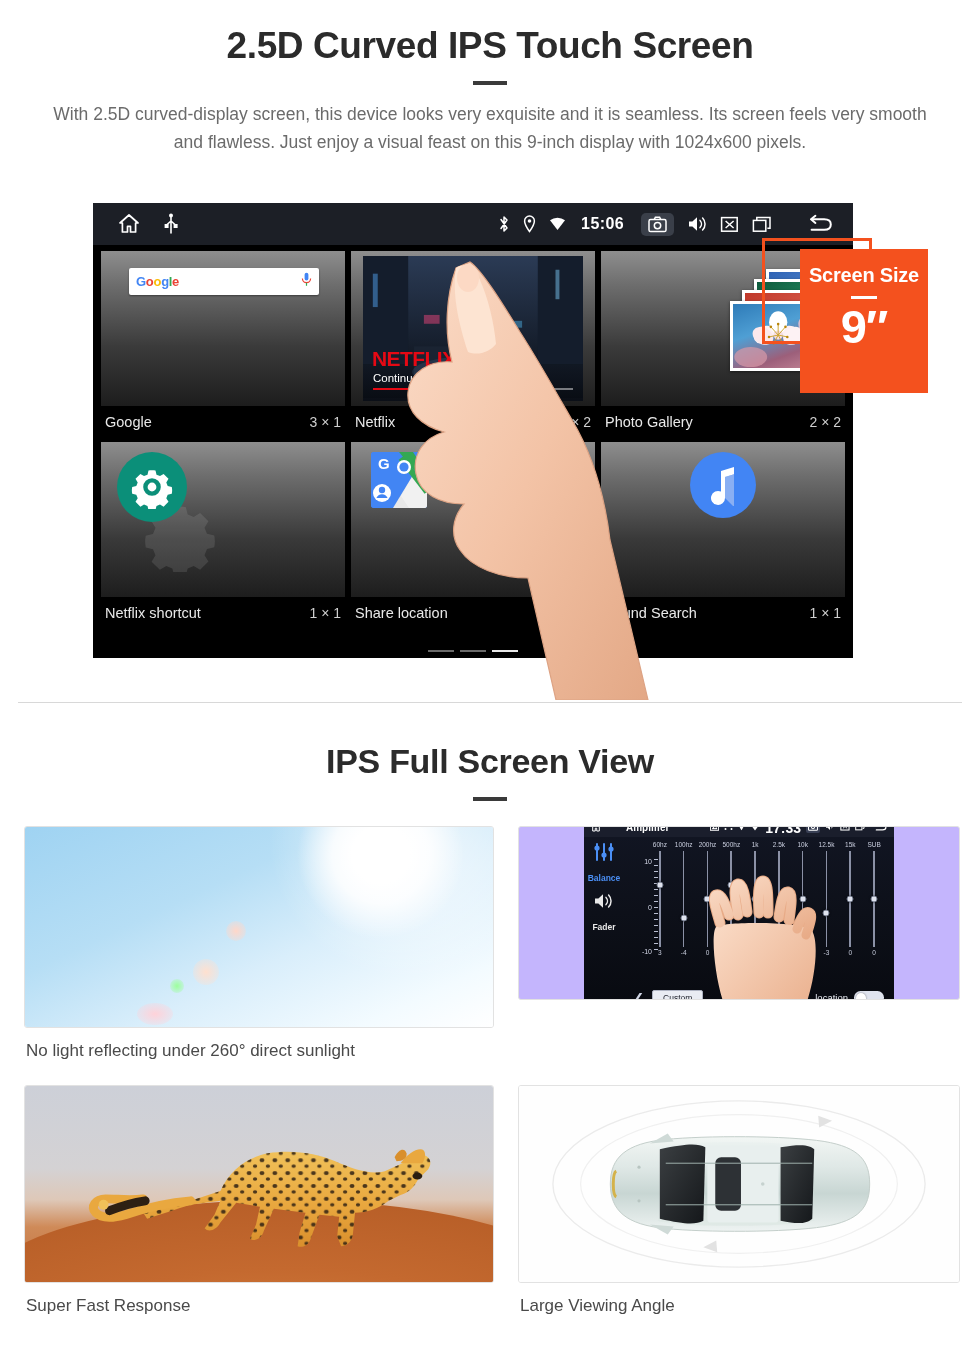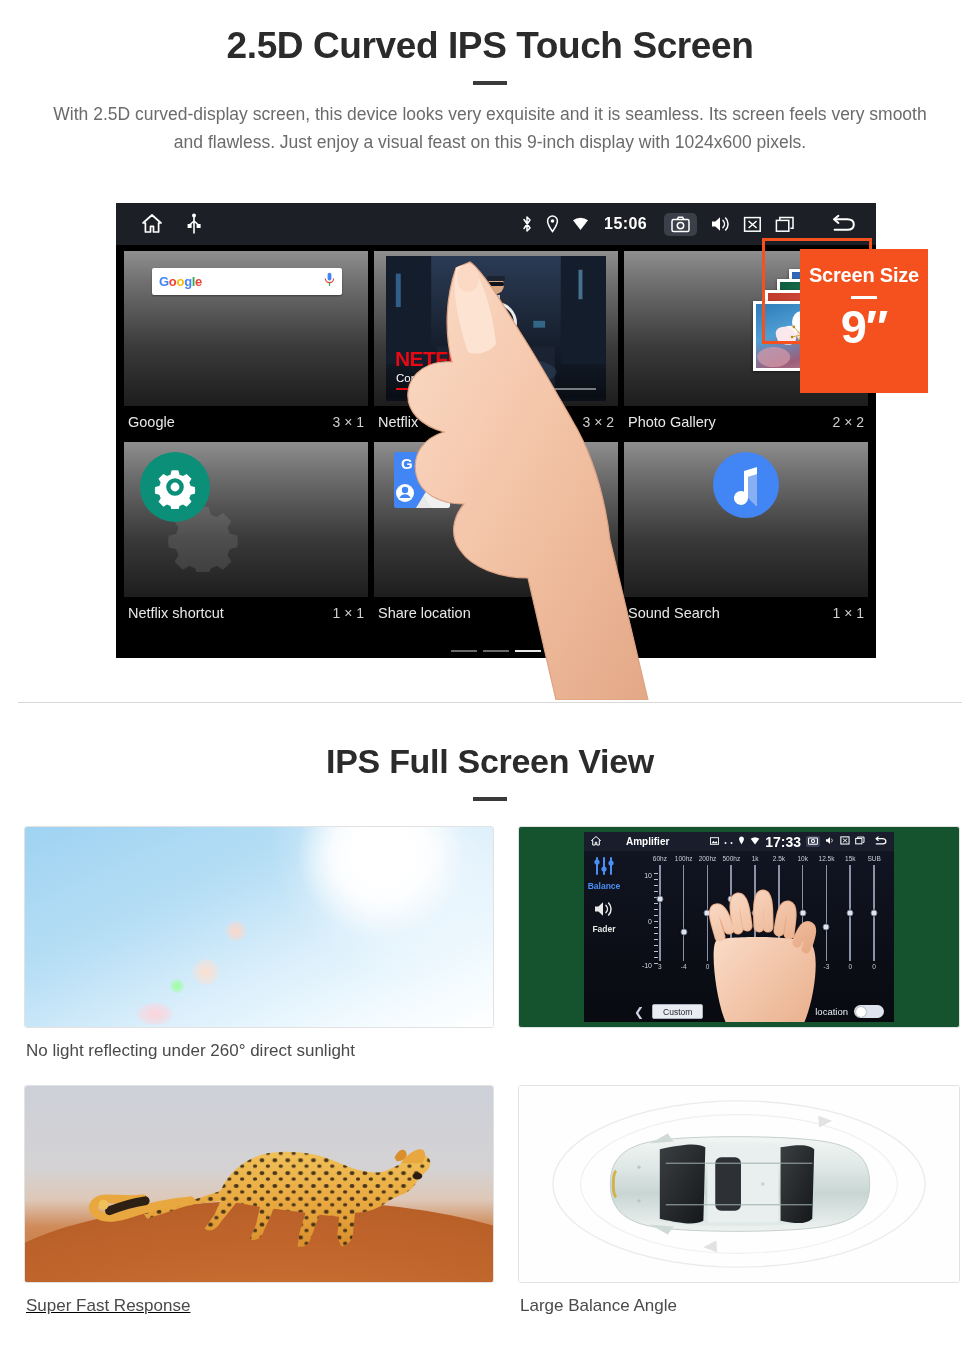--- a/index.html
+++ b/index.html
@@ -31,21 +31,21 @@
     margin: 15px auto 0;
     text-align: center;
     font-size: 17.5px;
     line-height: 1.63;
     color: #6b6b6b;
   }
 
   
   .device {
     position: absolute;
-    left: 116px; top: 203px;
+    left: 93px; top: 203px;
     width: 760px; height: 455px;
     background: #0ea5e9;
     overflow: hidden;
   }
   .statusbar {
     position: relative;
     height: 42px;
     background: #1c1f26;
     display: flex;
     align-items: center;
@@ -245,21 +245,21 @@
     display: flex; align-items: center; color: #fff;
     font-size: 9.5px; padding: 0 6px; gap: 6px;
   }
   .amp-title { font-weight: bold; font-size: 10px; margin-left: 18px; }
   .amp-right { margin-left:auto; display:flex; align-items:center; gap:5px; }
   .amp-clock { font-size: 14px; font-weight: bold; }
   .amp-camwrap { background:#394055; border-radius:2px; padding:0 2px; }
 
   .amp-body { position: relative; height: calc(100% - 19px); display: flex; }
   .amp-side { width: 40px; padding-top: 6px; text-align: center; }
-  .amp-side .lbl { font-size: 8.5px; font-weight: bold; margin-top: 2px; }
+  .amp-side .lbl { font-size: 8.5px; font-weight: bold; margin-top: 8px; }
   .amp-side .bal { color: #4b8ff5; }
   .amp-side .fad { color: #e8e8e8; }
   .amp-main { flex: 1; position: relative; padding: 4px 8px 0 2px; }
 
   .eq-labels { display:flex; }
   .eq-label { flex:1; text-align:center; font-size:6.5px; color:#c9cede; }
   .eq-sliders { position:relative; display:flex; height:96px; margin-top:3px; }
   .eq-col { flex:1; position:relative; display:flex; justify-content:center; }
   .eq-track { width:1.6px; height:100%; background:#8b91a6; position:relative; }
   .eq-knob {
@@ -596,21 +596,21 @@
             <span class="flare" style="left:43%;top:47%;width:20px;height:20px;background:radial-gradient(circle,#ffd7c9,rgba(255,215,201,0));"></span>
             <span class="flare" style="left:36%;top:66%;width:26px;height:26px;background:radial-gradient(circle,#ffe0cf,rgba(255,224,207,0));"></span>
             <span class="flare" style="left:31%;top:76%;width:14px;height:14px;background:radial-gradient(circle,#9cff9c,rgba(156,255,156,0));"></span>
             <span class="flare" style="left:24%;top:88%;width:36px;height:22px;background:radial-gradient(ellipse,#ffd2d9,rgba(255,210,217,0));"></span>
           </div>
         </div>
         <div class="tilecap">No light reflecting under 260° direct sunlight</div>
       </div>
 
       <div class="tile" style="width:442px; margin-left:24px;">
-        <div class="tileimg" style="height:202px; display:flex; align-items:center; justify-content:center; background:#14532d;">
+        <div class="tileimg" style="height:174px; display:flex; align-items:center; justify-content:center; background:#c4b5fd;">
           <div class="amp" style="width:310px;height:190px;">
             <div class="amp-bar">
               <span>
                 <svg width="12" height="12" viewBox="0 0 24 24">
                     <path d="M12 3 3 11h2.4v9h5.1v-5.6h3v5.6h5.1v-9H21z" fill="none" stroke="#fff" stroke-width="2" stroke-linejoin="round"></path>
                   </svg>
               </span>
               <span class="amp-title">Amplifier</span>
               <span class="amp-right">
                 <span><svg width="9" height="8" viewBox="0 0 12 10">
@@ -791,21 +791,21 @@
                        M57 42C56 26 56 10 61 10c5 0 5 16 5 32
                        M77 46c2-14 4-26 9-25 5 1 3 14 1 28
                        M95 58c4-10 8-18 12-16 4 2 0 12-3 22" fill="none" stroke="url(#skin2)" stroke-width="9" stroke-linecap="round"></path>
             </svg>
           </div>
         </div>
       </div>
     </div>
 
     <div class="trow" style="margin-top:24px">
-      <div class="tile" style="width:470px; margin-left:24px;text-decoration:underline;">
+      <div class="tile" style="width:470px; margin-left:24px;">
         <div class="tileimg" style="height:198px;">
           <div class="desert">
             <div class="dune"></div>
             <svg viewBox="0 0 470 198" width="100%" height="100%" style="position:absolute;inset:0">
               <defs>
                 <linearGradient id="fur" x1="0" y1="0" x2="0" y2="1">
                   <stop offset="0" stop-color="#f0c159"></stop>
                     <stop offset="0.55" stop-color="#e9a83f"></stop>
                     <stop offset="1" stop-color="#d98f2c"></stop>
                 </linearGradient>
@@ -885,17 +885,17 @@
                 <path d="M130 58 l18 -10 6 8z" fill="#cfdad7"></path>
                 <path d="M130 140 l18 10 6 -8z" fill="#cfdad7"></path>
                 <path d="M96 86 C92 88 92 110 96 112" stroke="#d4b24a" stroke-width="3" fill="none"></path>
                 <circle cx="119" cy="82" r="1.6" fill="#b8c5c1"></circle>
                 <circle cx="119" cy="116" r="1.6" fill="#b8c5c1"></circle>
                 <circle cx="244" cy="99" r="1.8" fill="#c6d2cf"></circle>
               </g>
             </svg>
           </div>
         </div>
-        <div class="tilecap">Large Balance Angle</div>
+        <div class="tilecap">Large Viewing Angle</div>
       </div>
     </div>
   </div>
 </div>
 
 </body></html>

